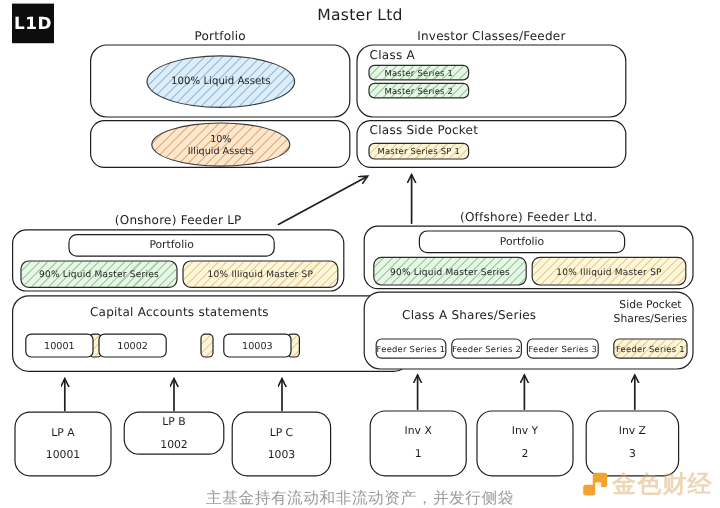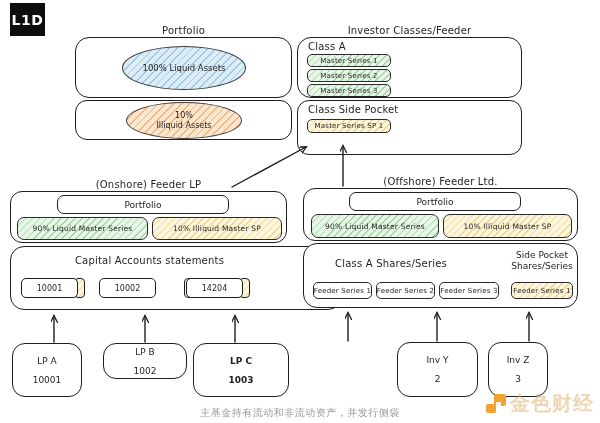--- a/index.html
+++ b/index.html
@@ -36,29 +36,30 @@
     width:57px;border:1.3px solid #1e1e1e;border-radius:5px;background:#fff;z-index:1;
     display:flex;align-items:center;justify-content:center;font-size:8px;box-sizing:border-box;
   }
   .acct-tab{width:11px;margin-left:-4px;border:1.3px solid #1e1e1e;border-radius:4px;box-sizing:border-box;}
   #logo{
     background:#0d0d0d;color:#fff;display:flex;align-items:center;justify-content:center;
     font-weight:bold;font-size:14px;letter-spacing:.5px;
   }
   #wm{display:flex;align-items:center;gap:3px;}
   #wm-text{font-size:20px;font-weight:bold;color:rgba(216,165,92,.45);letter-spacing:1px;white-space:nowrap;}
-  #caption{font-size:10px;color:#9a9a9a;text-align:center;letter-spacing:.5px;}
+  #caption{font-size:13px;color:#9a9a9a;text-align:center;letter-spacing:.5px;}
   svg{position:absolute;left:0;top:0;pointer-events:none;}
 </style>
 </head>
 <body>
 
 <div id="canvas">
 
   <div id="logo" class="abs" style="left:10px;top:3px;width:35px;height:33px;">L1D</div>
+  <div class="abs lbl" style="left:230px;top:6px;width:140px;font-size:13px;">Master Ltd</div>
 
   <div class="abs lbl" style="left:75px;top:25px;width:217px;">Portfolio</div>
   <div class="abs lbl" style="left:297px;top:25px;width:225px;">Investor Classes/Feeder</div>
 
   <div class="abs sketch" style="left:75px;top:37px;width:217px;height:61px;">
     <div class="abs ellipse hatch-blue" style="left:46px;top:8px;width:124px;height:44px;">
       <span>100% Liquid Assets</span>
     </div>
   </div>
 
@@ -66,85 +67,88 @@
     <div class="abs ellipse hatch-orange" style="left:50px;top:1px;width:116px;height:37px;font-size:8px;">
       <span>10%</span>
       <span>Illiquid Assets</span>
     </div>
   </div>
 
   <div class="abs sketch" style="left:297px;top:37px;width:225px;height:61px;">
     <div class="abs heading" style="left:10px;top:3px;">Class A</div>
     <div class="abs pill hatch-green" style="left:9px;top:16px;width:84px;height:13px;">Master Series 1</div>
     <div class="abs pill hatch-green" style="left:9px;top:31px;width:84px;height:13px;">Master Series 2</div>
-    <div class="abs pill hatch-green" style="left:9px;top:46px;width:84px;height:13px;">Master Series 3</div>
   </div>
 
-  <div class="abs sketch" style="left:297px;top:100px;width:225px;height:55px;border-radius:12px;">
+  <div class="abs sketch" style="left:297px;top:100px;width:225px;height:40px;border-radius:12px;">
     <div class="abs heading" style="left:10px;top:3px;">Class Side Pocket</div>
     <div class="abs pill hatch-yellow" style="left:9px;top:18px;width:84px;height:14px;">Master Series SP 1</div>
   </div>
 
   <div class="abs lbl" style="left:10px;top:179px;width:277px;">(Onshore) Feeder LP</div>
   <div class="abs sketch" style="left:10px;top:191px;width:277px;height:52px;border-radius:12px;">
     <div class="abs sketch-sm" style="left:46px;top:3px;width:172px;height:19px;display:flex;align-items:center;justify-content:center;font-size:9px;">Portfolio</div>
     <div class="abs pill hatch-green" style="left:6px;top:25px;width:131px;height:23px;font-size:7.5px;border-radius:7px;">90% Liquid Master Series</div>
     <div class="abs pill hatch-yellow" style="left:141px;top:25px;width:130px;height:23px;font-size:7.5px;border-radius:7px;">10% Illiquid Master SP</div>
   </div>
 
   <div class="abs sketch" style="left:10px;top:246px;width:332px;height:64px;">
     <div class="abs lbl" style="left:0;top:8px;width:277px;">Capital Accounts statements</div>
     <div class="acct" style="left:10px;top:31px;">
       <div class="acct-main">10001</div>
       <div class="acct-tab hatch-yellow"></div>
     </div>
-    <div class="acct" style="left:88px;top:31px;gap:32px;">
+    <div class="acct" style="left:71px;top:31px;gap:32px;">
       <div class="acct-main">10002</div>
       <div class="acct-tab hatch-yellow"></div>
     </div>
     <div class="acct" style="left:175px;top:31px;">
-      <div class="acct-main">14204</div>
+      <div class="acct-main">10003</div>
       <div class="acct-tab hatch-yellow"></div>
     </div>
   </div>
 
   <div class="abs lbl" style="left:303px;top:176px;width:275px;">(Offshore) Feeder Ltd.</div>
   <div class="abs sketch" style="left:303px;top:188px;width:275px;height:53px;border-radius:12px;">
     <div class="abs sketch-sm" style="left:45px;top:3px;width:172px;height:19px;display:flex;align-items:center;justify-content:center;font-size:9px;">Portfolio</div>
     <div class="abs pill hatch-green" style="left:7px;top:25px;width:128px;height:24px;font-size:7.5px;border-radius:7px;">90% Liquid Master Series</div>
     <div class="abs pill hatch-yellow" style="left:139px;top:25px;width:129px;height:24px;font-size:7.5px;border-radius:7px;">10% Illiquid Master SP</div>
   </div>
 
   <div class="abs sketch" style="left:303px;top:243px;width:275px;height:65px;">
     <div class="abs lbl" style="left:7px;top:14px;width:160px;">Class A Shares/Series</div>
     <div class="abs" style="left:204px;top:6px;width:68px;font-size:9px;text-align:center;line-height:1.25;">Side Pocket Shares/Series</div>
     <div class="abs pill" style="left:9px;top:38px;width:59px;height:17px;">Feeder Series 1</div>
     <div class="abs pill" style="left:72px;top:38px;width:59px;height:17px;">Feeder Series 2</div>
     <div class="abs pill" style="left:135px;top:38px;width:60px;height:17px;">Feeder Series 3</div>
     <div class="abs pill hatch-yellow" style="left:207px;top:38px;width:62px;height:17px;">Feeder Series 1</div>
   </div>
 
-  <div class="abs entity" style="left:12px;top:343px;width:70px;height:54px;">
+  <div class="abs entity" style="left:12px;top:343px;width:81px;height:54px;">
     <span>LP A</span>
     <span>10001</span>
   </div>
   <div class="abs entity" style="left:103px;top:343px;width:84px;height:36px;">
     <span>LP B</span>
     <span>1002</span>
   </div>
-  <div class="abs entity" style="left:193px;top:343px;width:96px;height:54px;font-weight:bold;">
+  <div class="abs entity" style="left:193px;top:343px;width:83px;height:54px;">
     <span>LP C</span>
     <span>1003</span>
   </div>
 
+  <div class="abs entity" style="left:308px;top:342px;width:81px;height:55px;">
+    <span>Inv X</span>
+    <span>1</span>
+  </div>
   <div class="abs entity" style="left:397px;top:342px;width:81px;height:55px;">
     <span>Inv Y</span>
     <span>2</span>
   </div>
-  <div class="abs entity" style="left:488px;top:342px;width:60px;height:55px;justify-content:center;">
+  <div class="abs entity" style="left:488px;top:342px;width:78px;height:55px;justify-content:center;">
     <span>Inv Z</span>
     <span>3</span>
   </div>
 
   <div id="caption" class="abs" style="left:0;top:406px;width:600px;">主基金持有流动和非流动资产，并发行侧袋</div>
   <div id="wm" class="abs" style="left:485px;top:390px;">
     <svg width="22" height="22" viewBox="0 0 22 22" style="position:static;">
       <rect x="9" y="1" width="12" height="12" rx="2" fill="#f0a32f"></rect>
       <rect x="1" y="11" width="10" height="9" rx="2" fill="#f0a32f"></rect>
       <rect x="11" y="9" width="5" height="5" fill="#ffffff" opacity="0.85"></rect>

